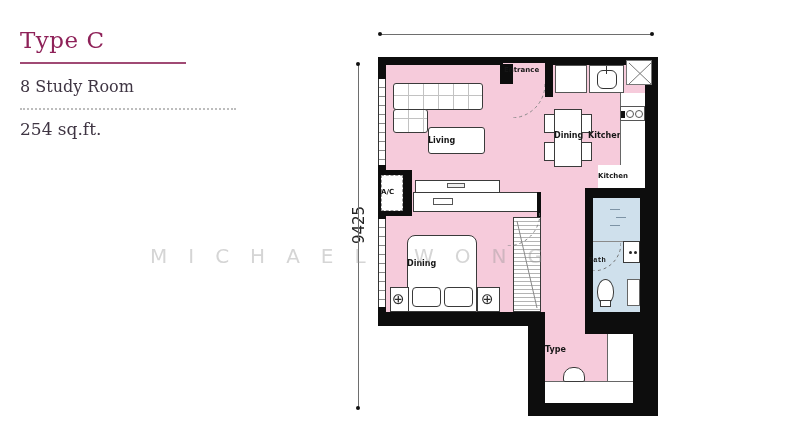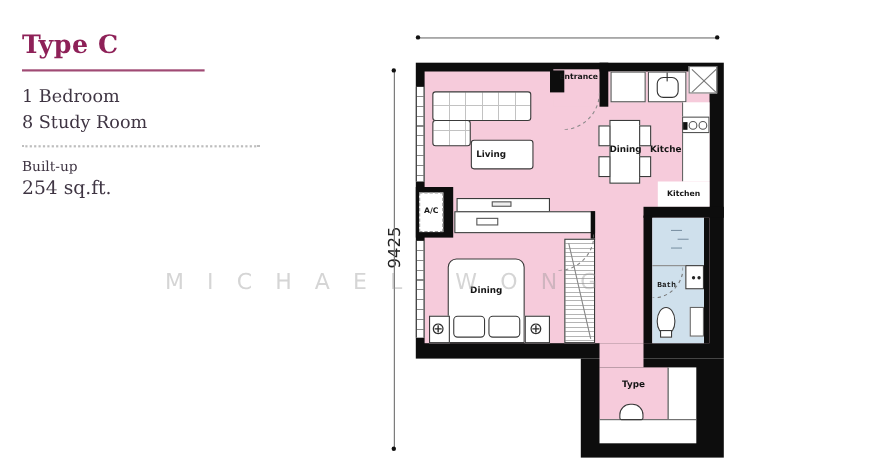--- a/index.html
+++ b/index.html
@@ -5,26 +5,26 @@
   html,body{margin:0;padding:0;background:#ffffff;}
   #canvas{position:relative;width:800px;height:433px;background:#ffffff;overflow:hidden;
           font-family:"DejaVu Sans",sans-serif;}
   .a{position:absolute;box-sizing:border-box;}
   .wall{background:#0d0d0d;}
   .pink{background:#f6cbdb;}
   .blue{background:#cfe0ec;}
   .white{background:#ffffff;}
   .fur{background:#ffffff;border:1px solid #3a3a3a;}
   .rl{position:absolute;box-sizing:border-box;font:700 8px "DejaVu Sans",sans-serif;
-      color:#161616;text-align:center;line-height:1.1;}
+      color:#161616;text-align:left;line-height:1.1;}
   .rl-sm{font-size:7px;}
   
   .panel{position:absolute;left:20px;top:27px;width:230px;color:#3f3543;
          font-family:"DejaVu Serif",serif;}
-  .title{font-size:23px;font-weight:700;color:#8e2158;letter-spacing:0.5px;}
+  .title{font-size:23px;font-weight:400;color:#8e2158;letter-spacing:0.5px;}
   .rule{width:166px;height:2px;background:#a04a74;margin-top:9px;}
   .feat{font-size:16px;line-height:1.45;margin-top:11px;}
   .dots{width:216px;border-top:2px dotted #bdbdbd;margin:10px 0 9px 0;}
   .bu-label{font-size:12.5px;}
   .bu-value{font-size:17px;margin-top:3px;}
   
   .dim-label{position:absolute;font:400 15px "DejaVu Sans",sans-serif;color:#222;text-align:center;}
   .dim-line{position:absolute;background:#6e6e6e;}
   .dot{position:absolute;width:4px;height:4px;border-radius:50%;background:#111;}
   
@@ -42,25 +42,23 @@
 </style>
 </head>
 <body>
 
 <div id="canvas">
 
   <div class="panel">
     <div class="title">Type C</div>
     <div class="rule"></div>
     <div class="feat">
-      <div>1 Bedroom</div>
       <div>8 Study Room</div>
     </div>
     <div class="dots"></div>
-    <div class="bu-label">Built-up</div>
     <div class="bu-value">254 sq.ft.</div>
   </div>
 
   <div class="dim-line" style="left:381px;top:34px;width:271px;height:1px;"></div>
   <div class="dot" style="left:378px;top:32px;"></div>
   <div class="dot" style="left:650px;top:32px;"></div>
 
   <div class="dim-label" style="left:329px;top:216px;width:60px;transform:rotate(-90deg);">9425</div>
   <div class="dim-line" style="left:358px;top:64px;width:1px;height:344px;"></div>
   <div class="dot" style="left:356px;top:62px;"></div>

